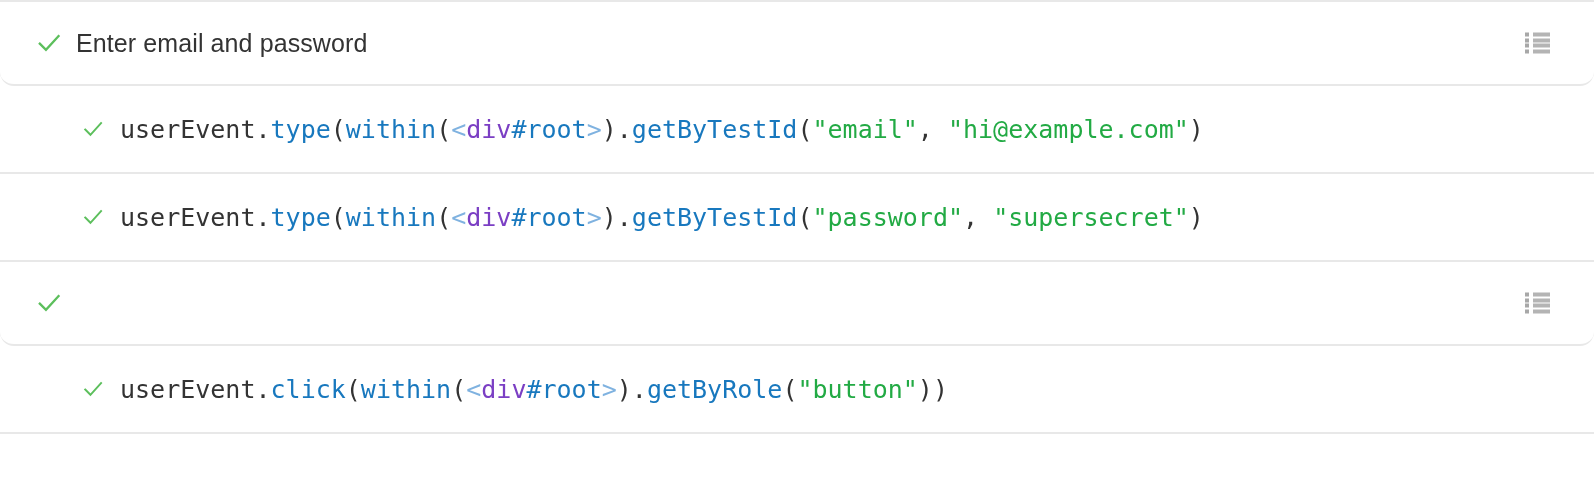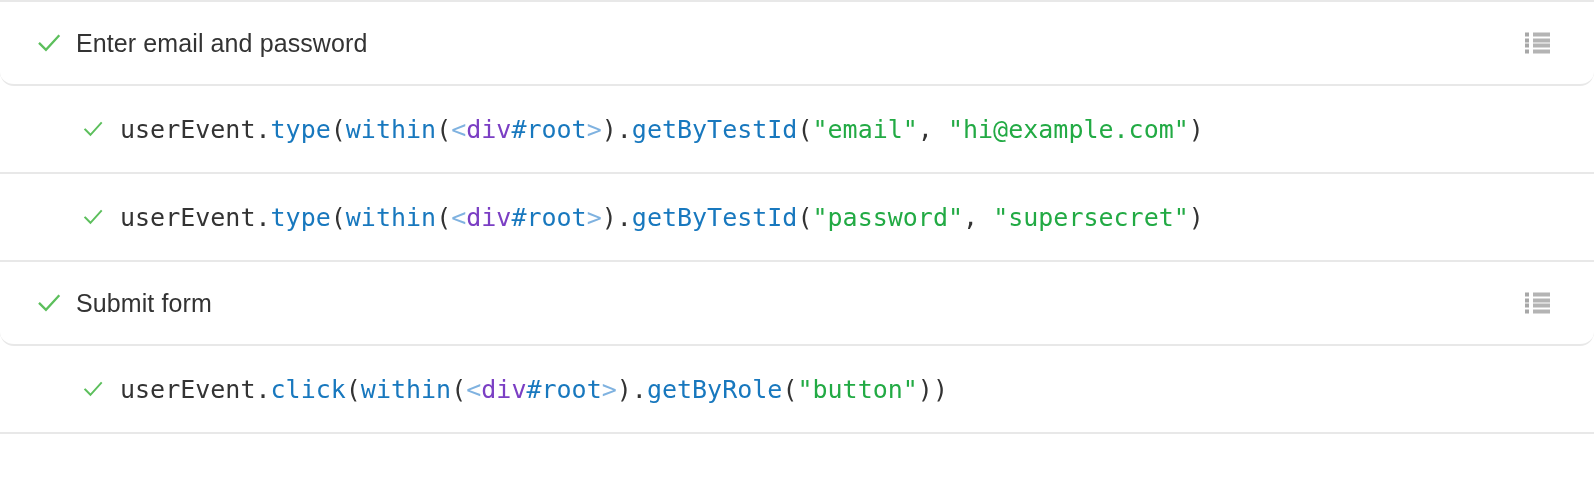--- a/index.html
+++ b/index.html
@@ -169,21 +169,20 @@
         </svg>
       </span>
       <span class="code"><span class="tok-plain">userEvent</span><span class="tok-punct">.</span><span class="tok-fn">type</span><span class="tok-punct">(</span><span class="tok-fn">within</span><span class="tok-punct">(</span><span class="tok-angle">&lt;</span><span class="tok-tag">div</span><span class="tok-id">#root</span><span class="tok-angle">&gt;</span><span class="tok-punct">)</span><span class="tok-punct">.</span><span class="tok-fn">getByTestId</span><span class="tok-punct">(</span><span class="tok-string">"password"</span><span class="tok-punct">, </span><span class="tok-string">"supersecret"</span><span class="tok-punct">)</span></span>
     </div>
     <div class="row group">
       <span class="check">
         <svg width="26" height="26" viewBox="0 0 24 24" fill="none">
           <path d="M3.5 12.6 L9.2 18.3 L20.8 5.6" stroke="currentColor" stroke-width="2.1" stroke-linecap="square" stroke-linejoin="miter"></path>
         </svg>
       </span>
-      <span class="label">Submit form</span>
       <div class="log-icon">
         <div class="li-line">
           <span class="li-dot"></span>
           <span class="li-bar"></span>
         </div>
         <div class="li-line">
           <span class="li-dot"></span>
           <span class="li-bar"></span>
         </div>
         <div class="li-line">

